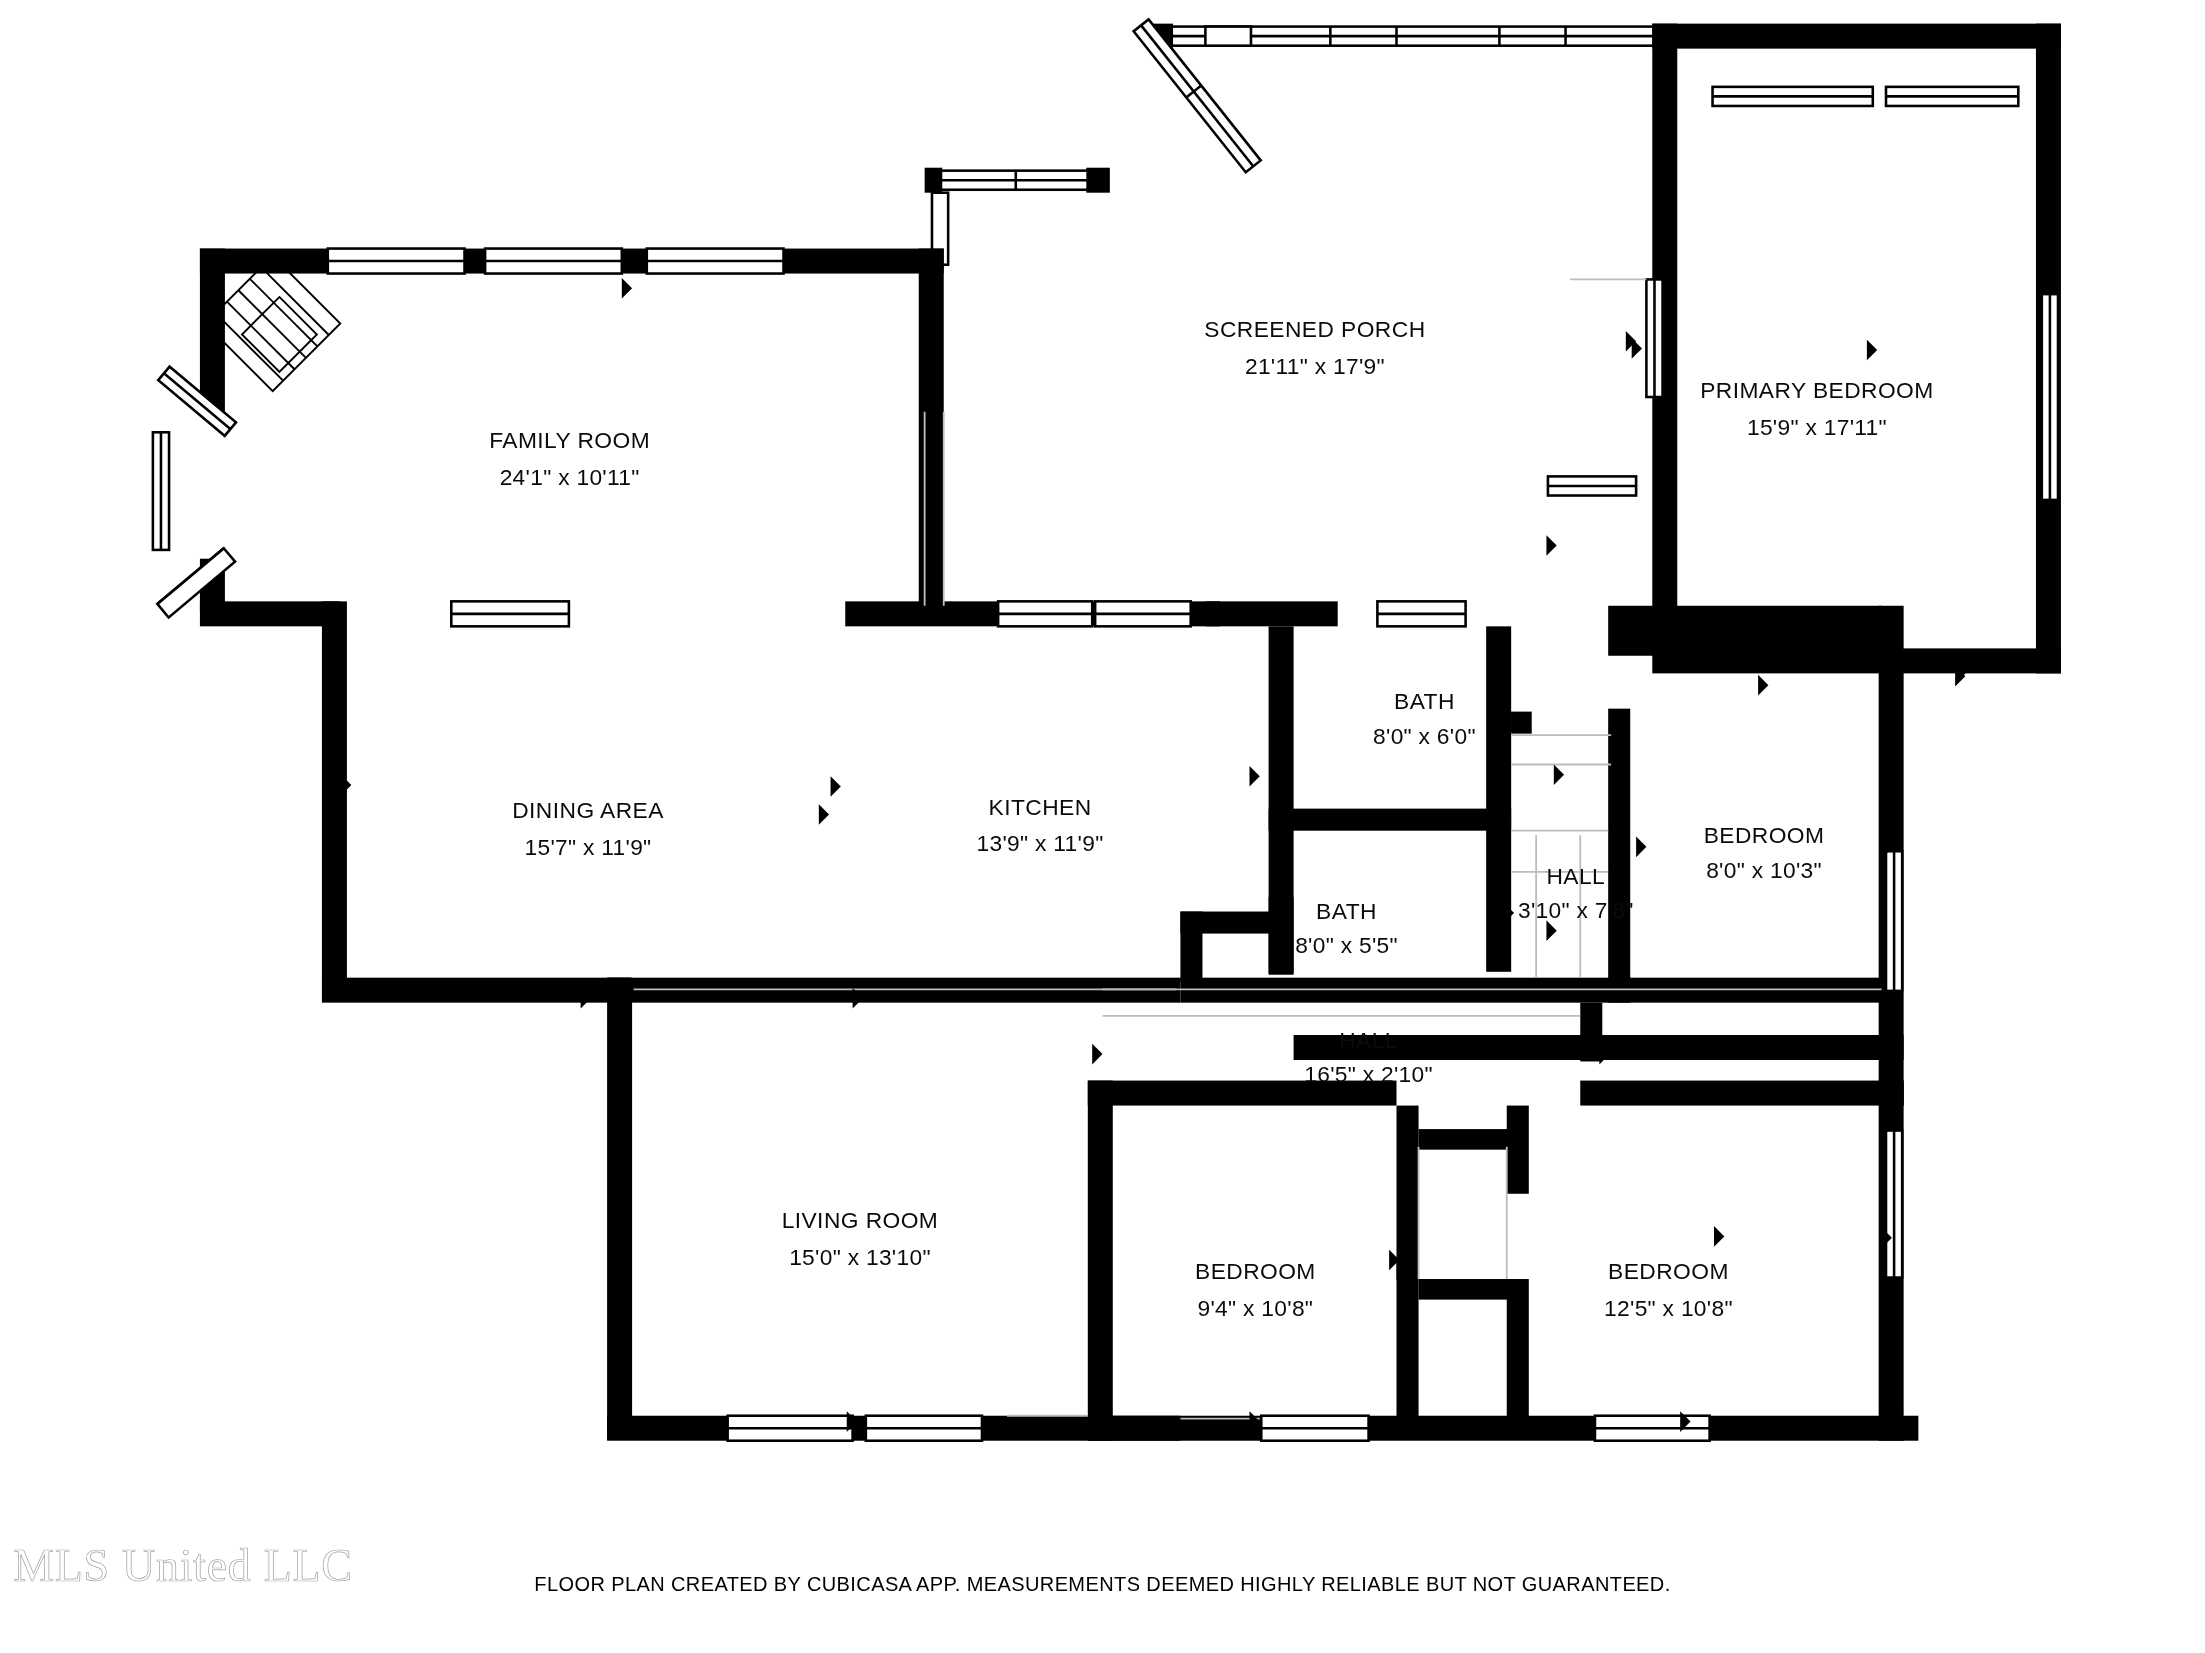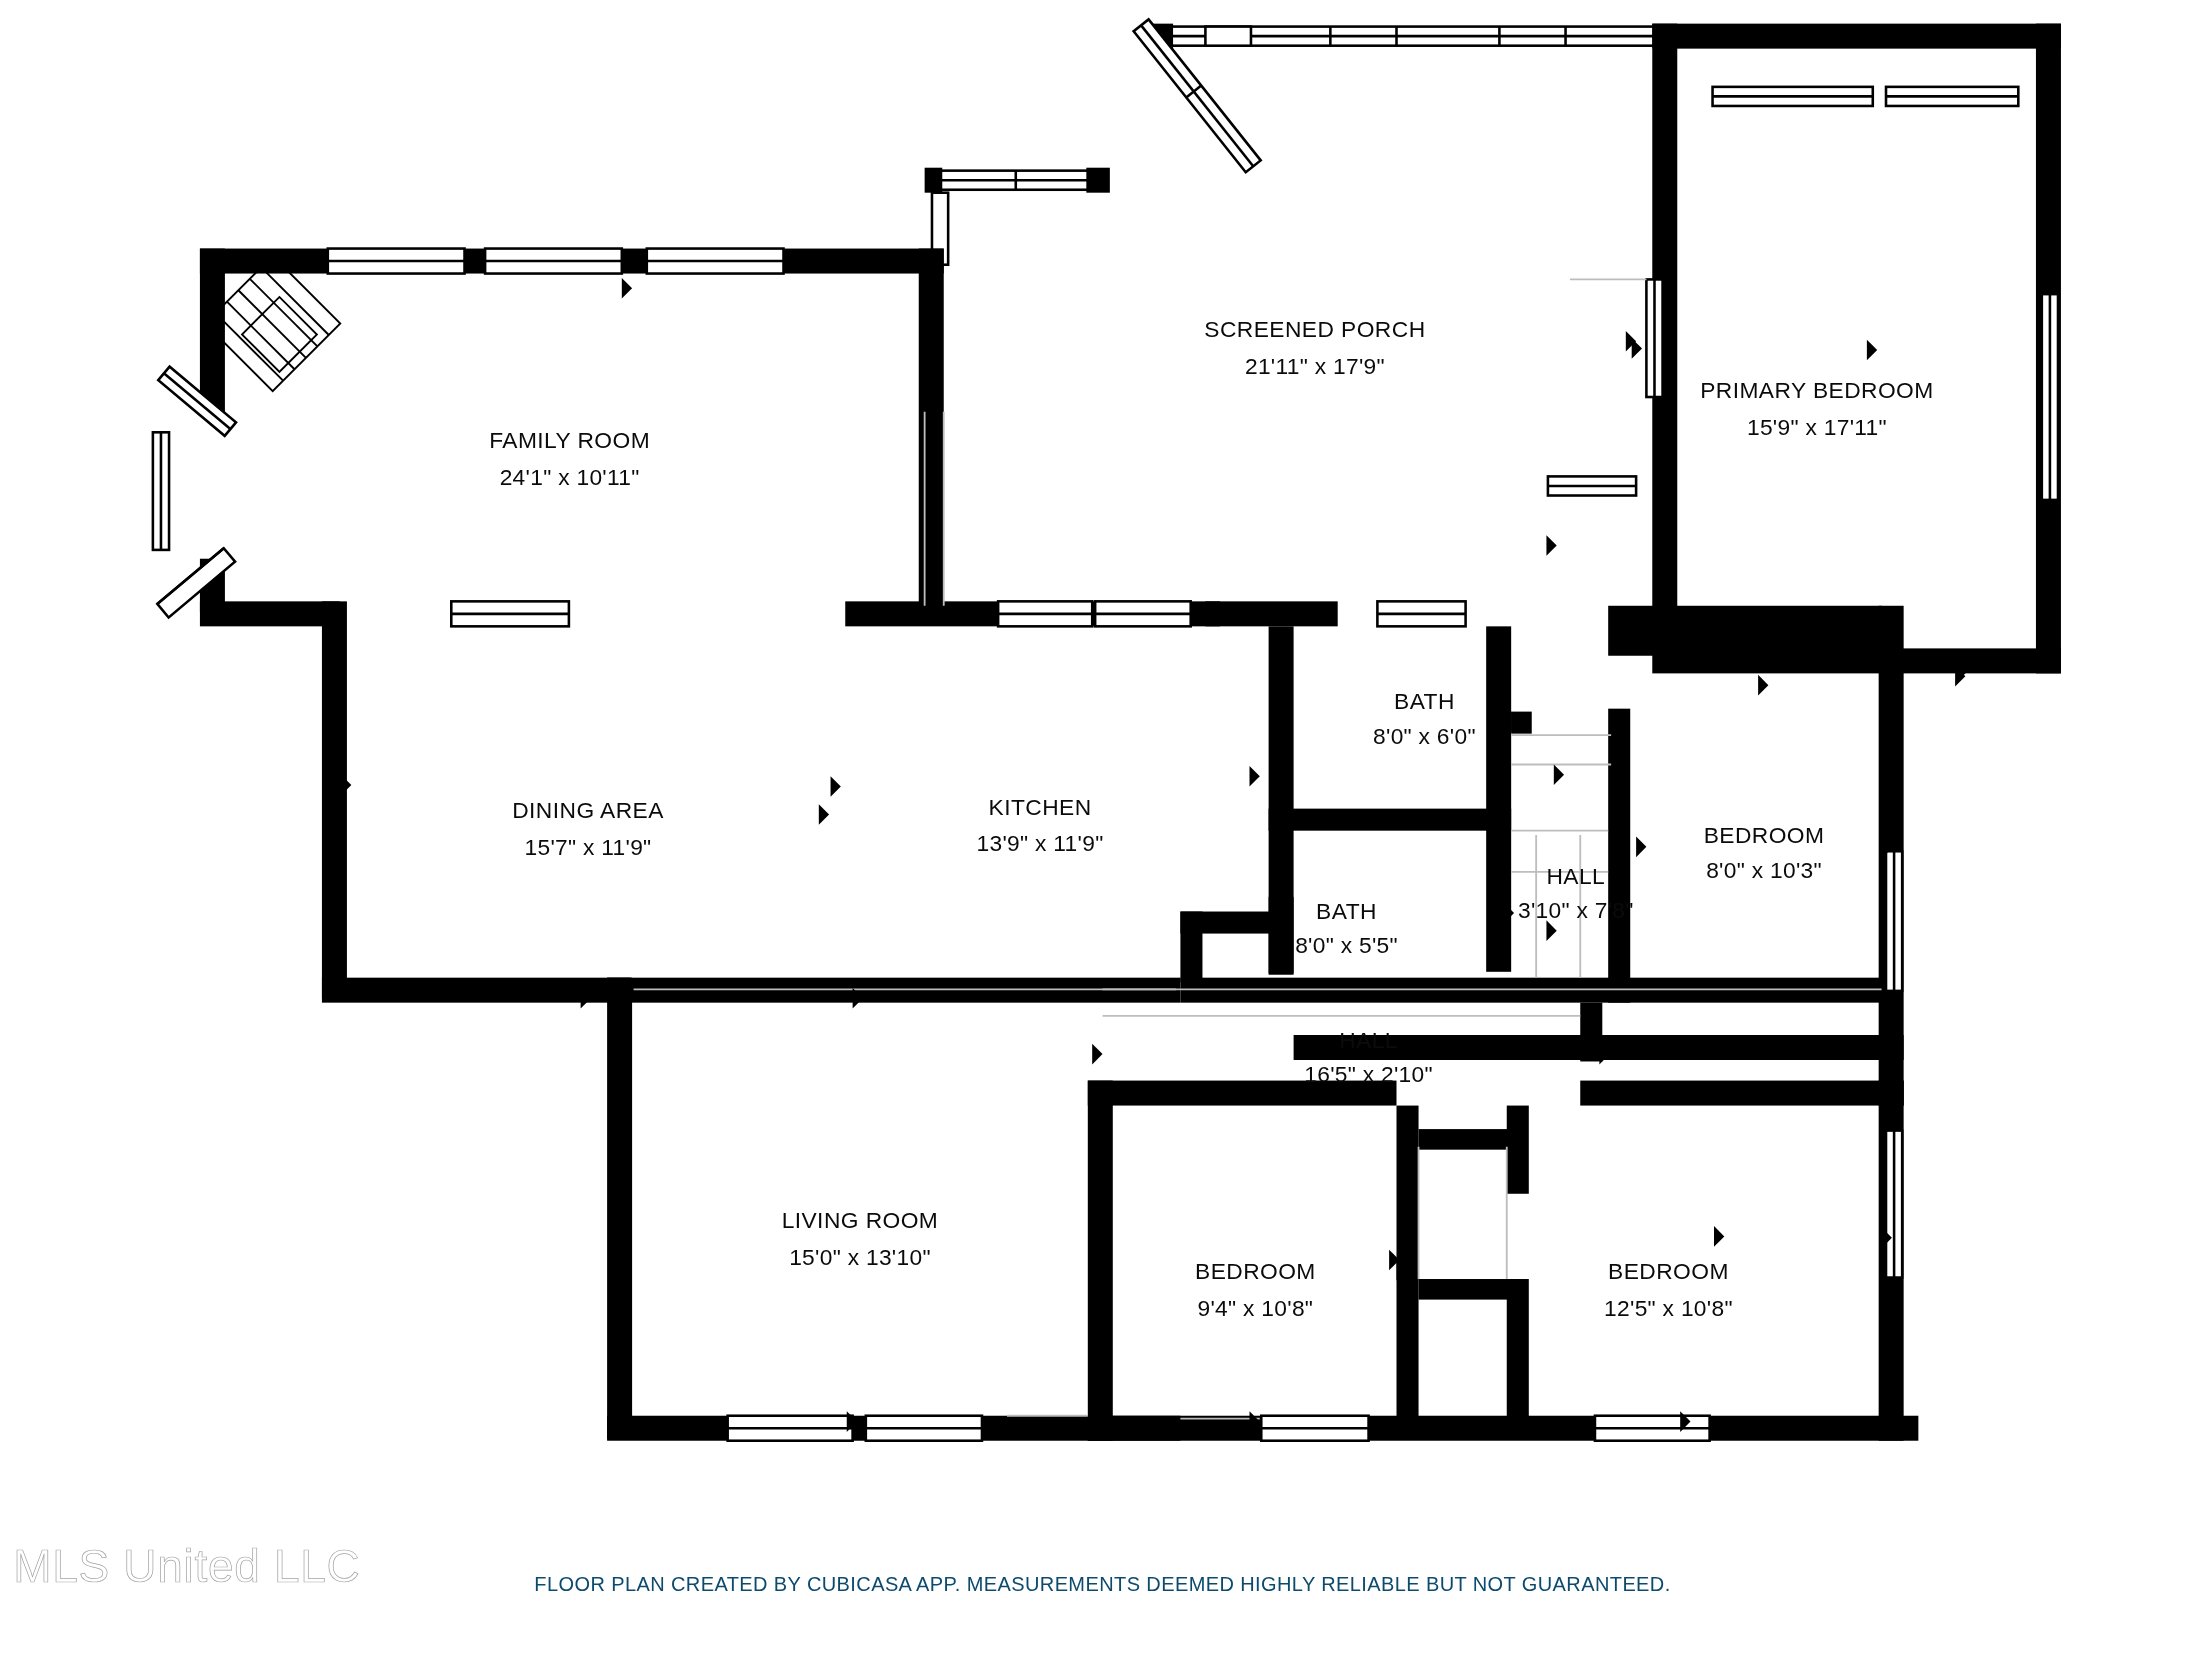--- a/index.html
+++ b/index.html
@@ -38,40 +38,40 @@
     fill: #0b0b0b;
     text-anchor: middle;
   }
   .room-name { font-size: 31px; letter-spacing: 0.6px; }
   .room-dim  { font-size: 31px; letter-spacing: 0.4px; }
 
   #watermark {
     position: absolute;
     left: 13.2px;
     top: 1539px;
-    font-family: Liberation Sans, sans-serif;
+    font-family: Liberation Serif, serif;
     font-size: 46px;
     letter-spacing: 0.7px;
     color: #ffffff;
     -webkit-text-stroke: 0.7px #9a9a9a;
     text-shadow: 0 0 0 #888;
     opacity: 0.85;
     white-space: nowrap;
     user-select: none;
   }
   #footer-note {
     position: absolute;
     left: 0;
     top: 1573px;
     width: 2205px;
     text-align: center;
     font-family: "Liberation Sans", sans-serif;
     font-size: 20px;
     letter-spacing: 0.4px;
-    color: #0c4a6e;
+    color: #000000;
     white-space: nowrap;
   }
 </style>
 </head>
 <body>
 
 <div id="plan-root">
 
 <svg class="floorplan" viewBox="0 0 3000 2250" xmlns="http://www.w3.org/2000/svg">
 

